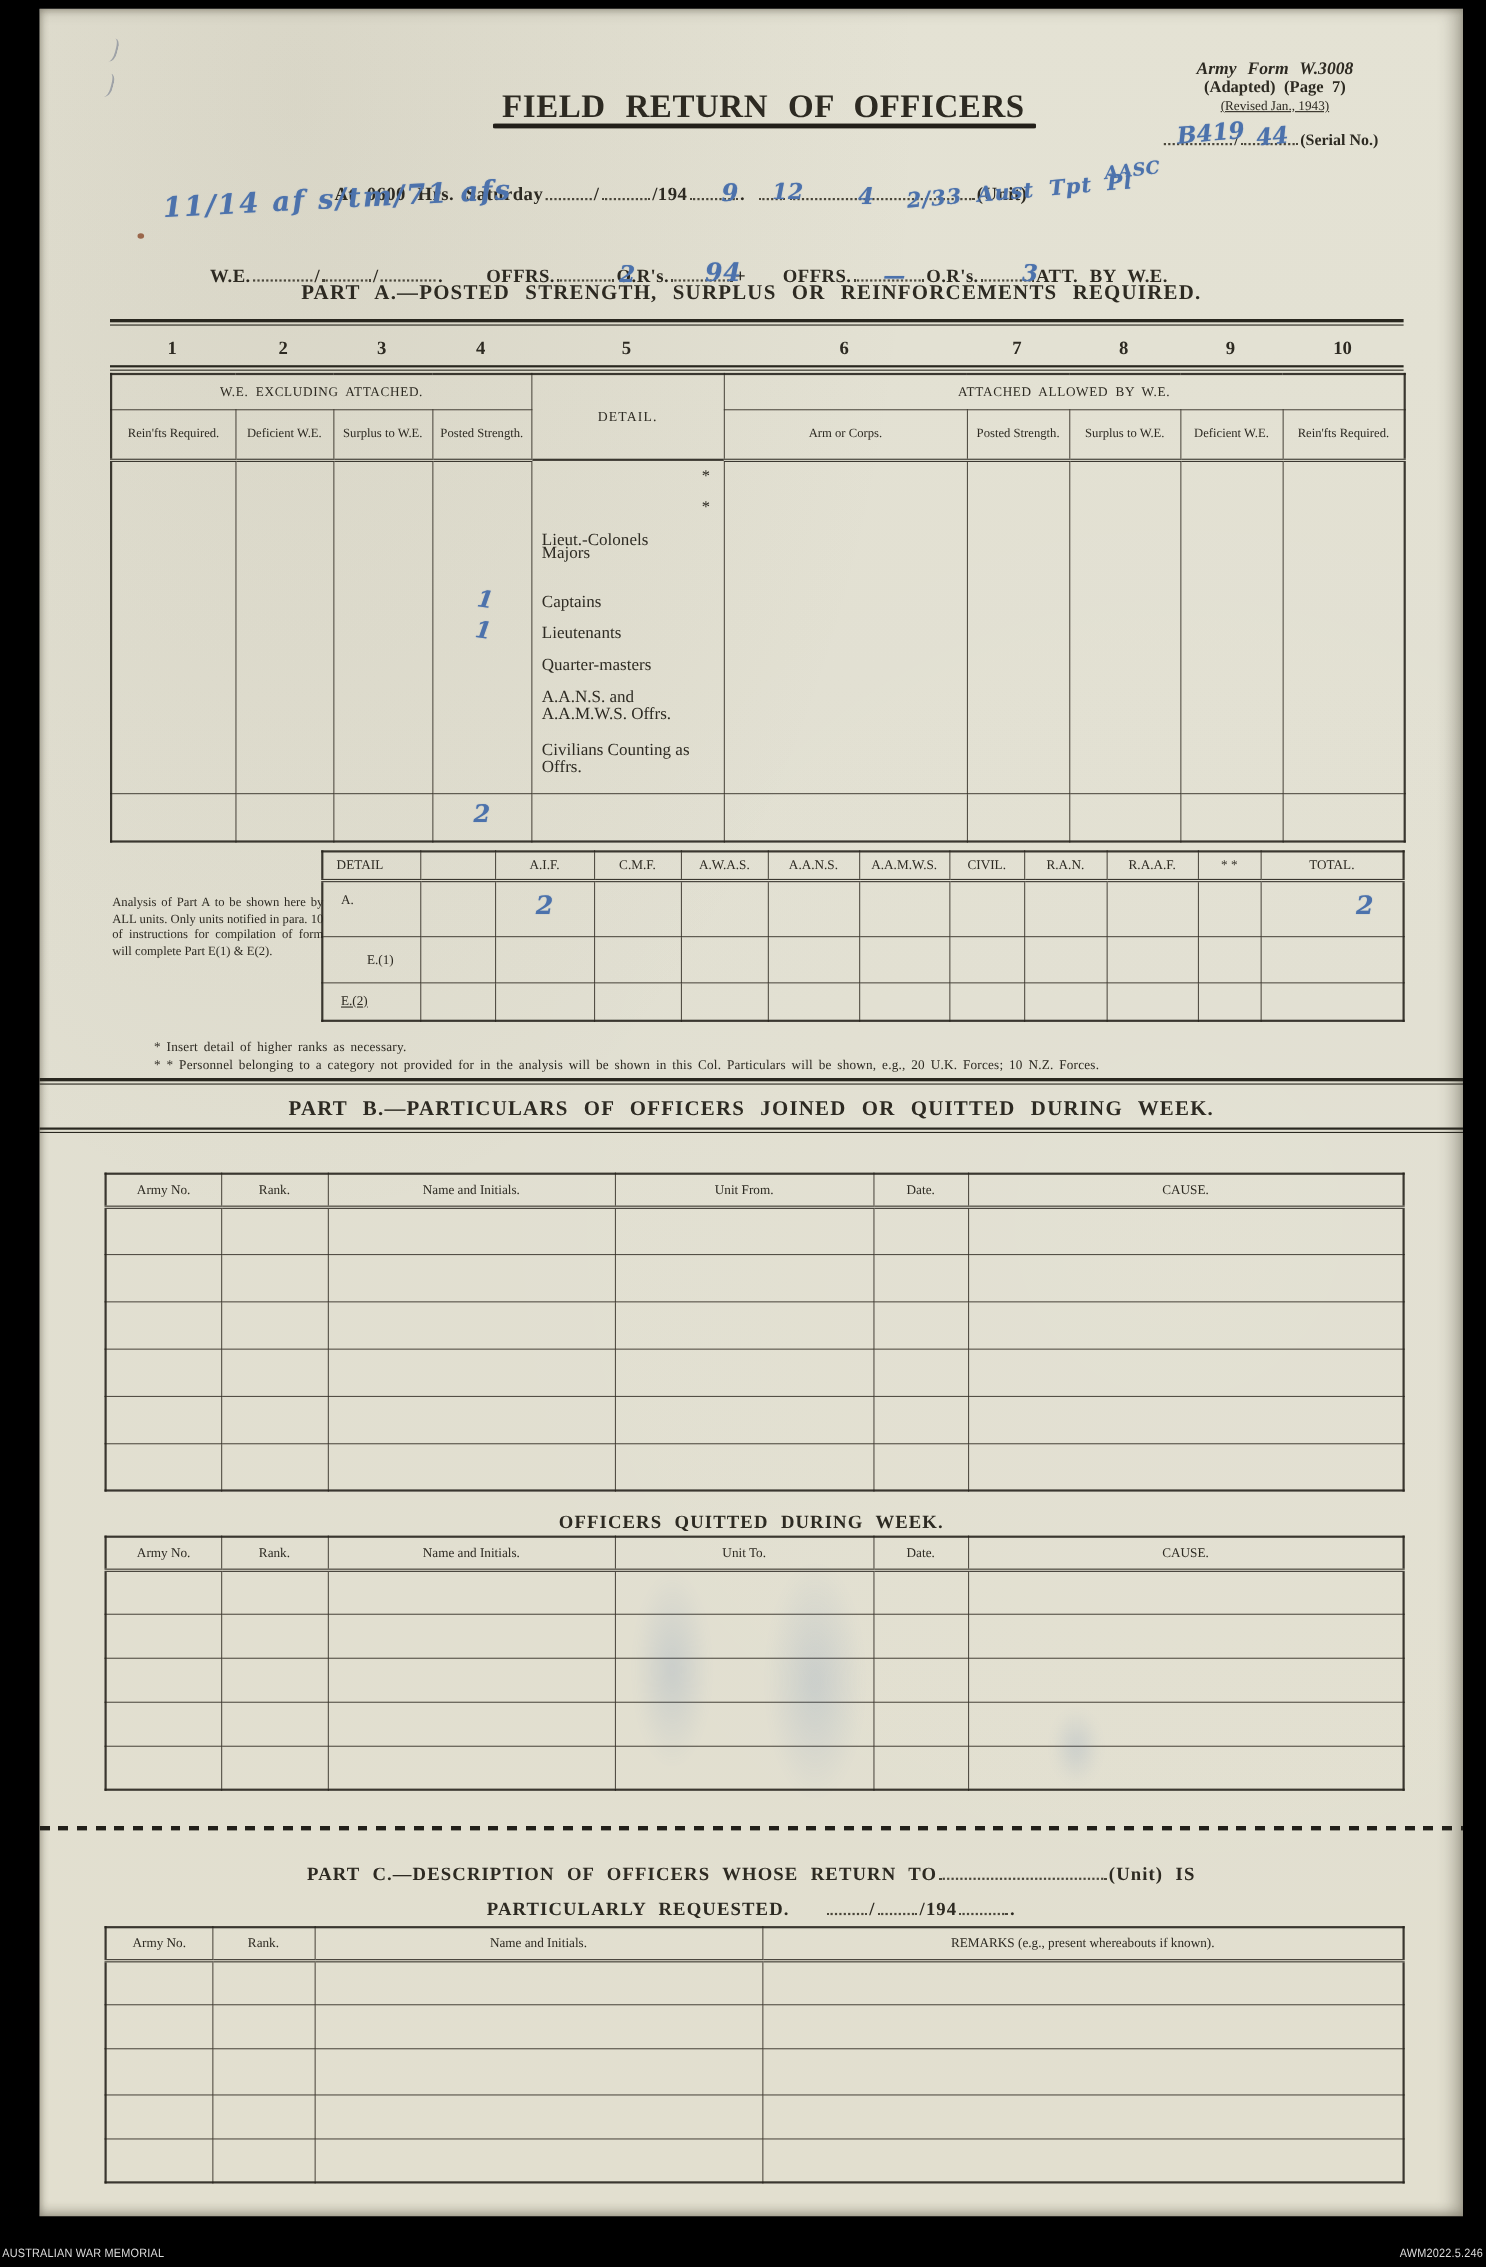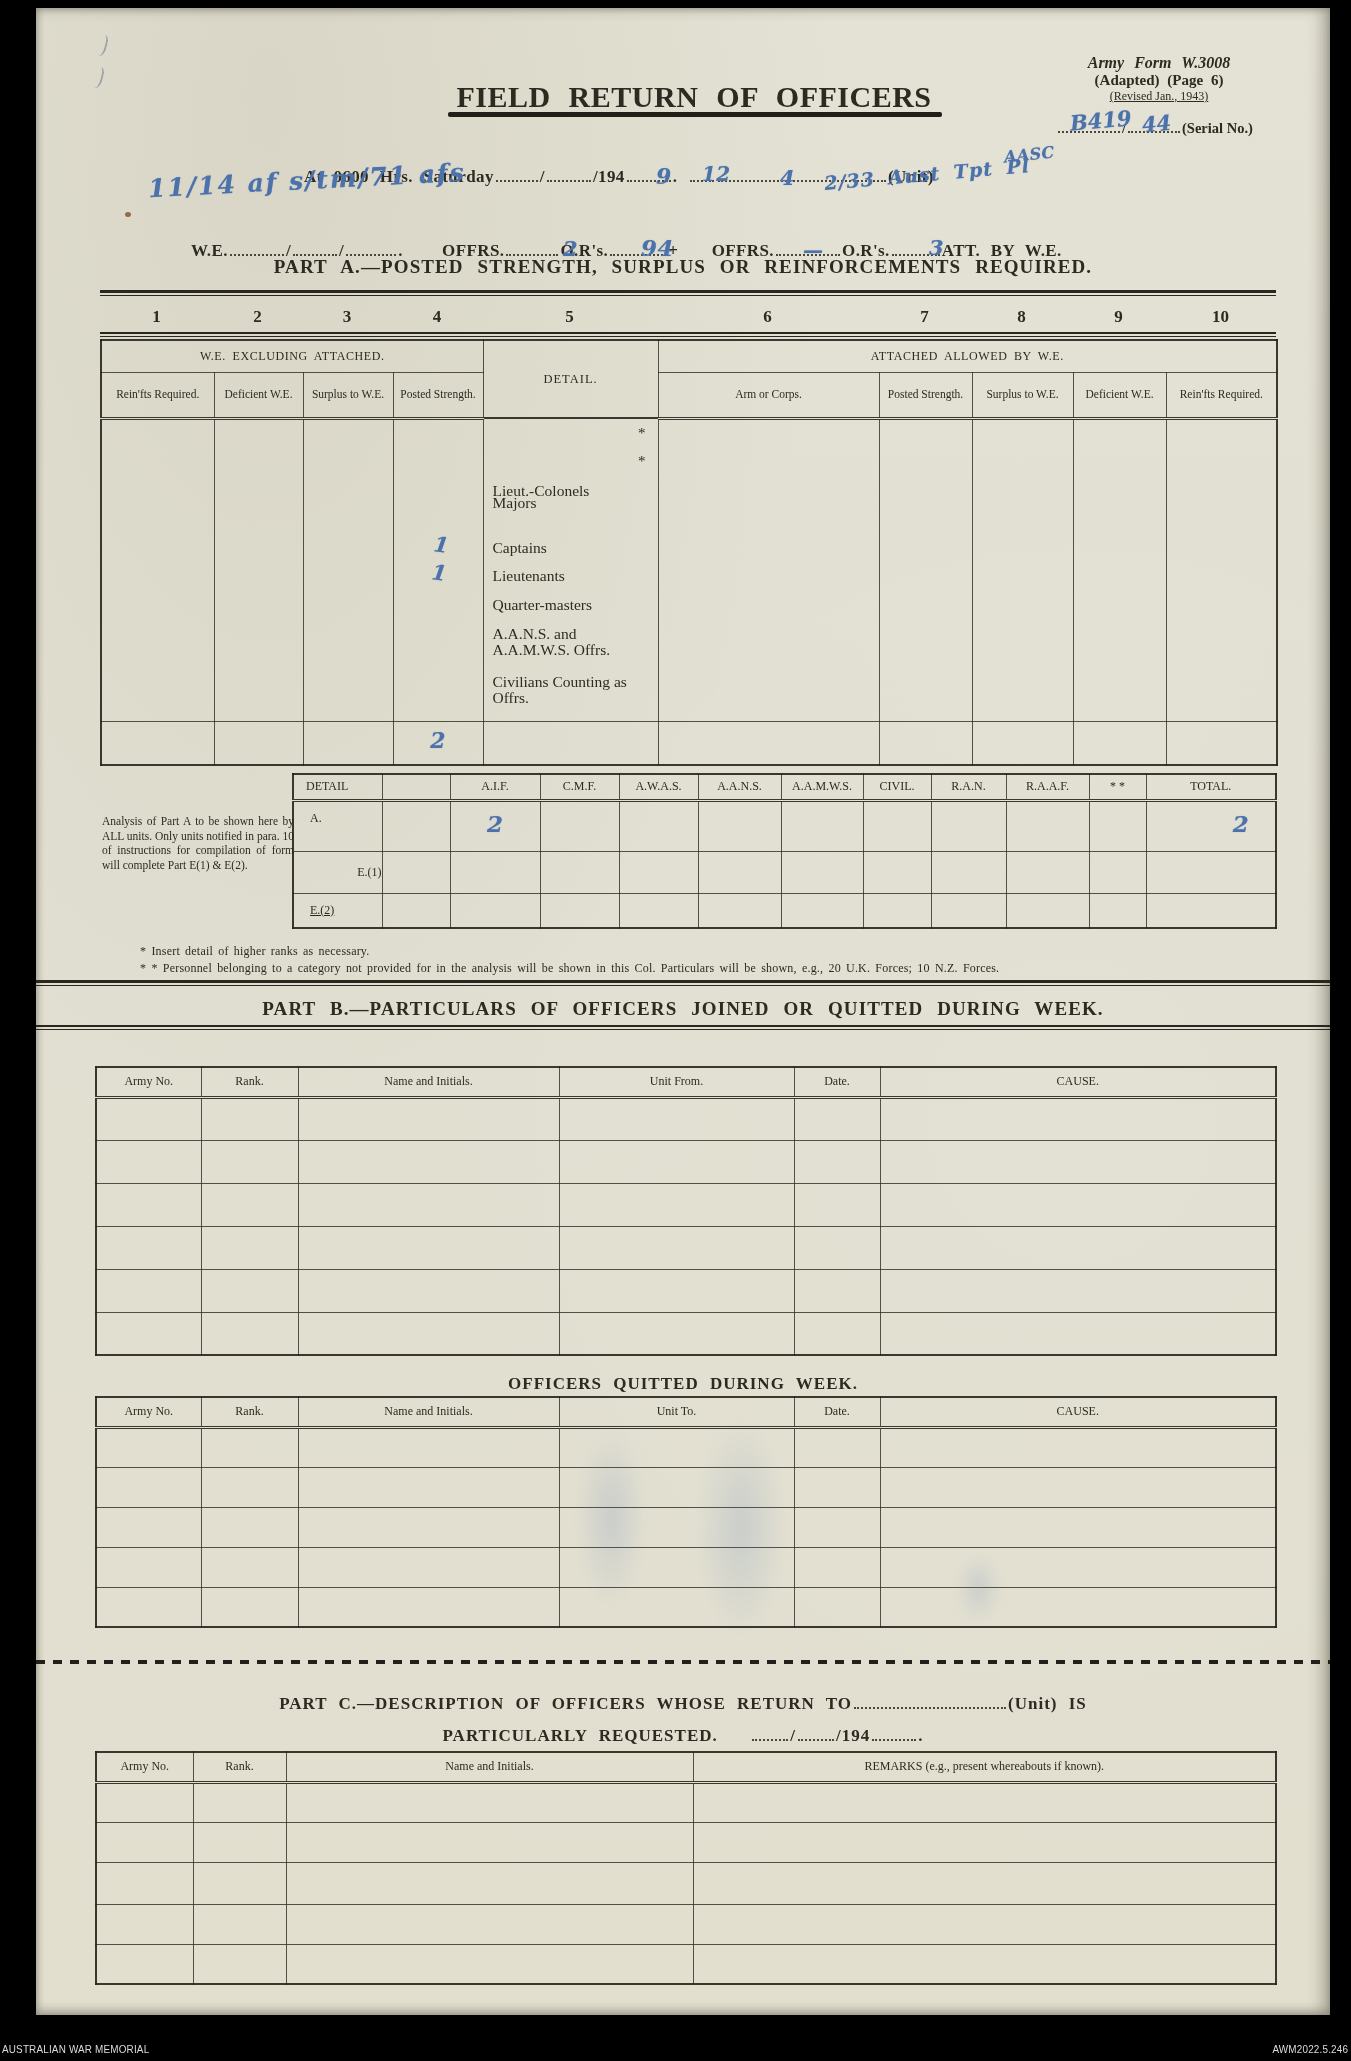--- a/index.html
+++ b/index.html
@@ -60,21 +60,21 @@
 </head>
 <body>
 
 <div class="paper">
 
   <div class="pencil" style="left:58px; top:26px;"></div>
   <div class="pencil" style="left:54px; top:58px;"></div>
 
   <div class="abs" style="right:46px; top:46px; width:250px; text-align:center;">
     <div class="b" style="font-style:italic; font-size:16px; word-spacing:6px;">Army Form W.3008</div>
-    <div class="b" style="font-size:15px; word-spacing:4px;">(Adapted)  (Page 6)</div>
+    <div class="b" style="font-size:15px; word-spacing:4px;">(Adapted)  (Page 7)</div>
     <div style="font-size:12px;text-decoration:underline;">(Revised Jan., 1943)</div>
   </div>
 
   <div class="abs rel" style="left:1020px; top:112px; font-size:14.5px; font-weight:bold; white-space:nowrap;">
     <span class="dots" style="width:62px;"></span><span>/</span><span class="dots" style="width:52px;"></span><span>(Serial No.)</span>
     <span class="hw abs" style="left:14px; top:-12px; font-size:21px; transform:rotate(-5deg);">B419</span>
     <span class="hw abs" style="left:86px; top:-9px; font-size:21px; transform:rotate(-5deg);">44</span>
   </div>
 
   <div class="abs ctr main-title" style="top:72px; padding-left:22px;">FIELD RETURN OF OFFICERS</div>
@@ -237,21 +237,21 @@
           <td></td>
           <td></td>
           <td></td>
           <td></td>
           <td></td>
           <td></td>
           <td></td>
       <td class="rel"><span class="hw" style="font-size:23px; margin-left:60px;">2</span></td>
     </tr>
     <tr style="height:42px;">
-      <td class="hdr" style="text-align:right; padding-left:16px;">E.(1)</td>
+      <td class="hdr" style="text-align:center; padding-left:16px;">E.(1)</td>
       <td></td>
           <td></td>
           <td></td>
           <td></td>
           <td></td>
           <td></td>
           <td></td>
           <td></td>
           <td></td>
           <td></td>

